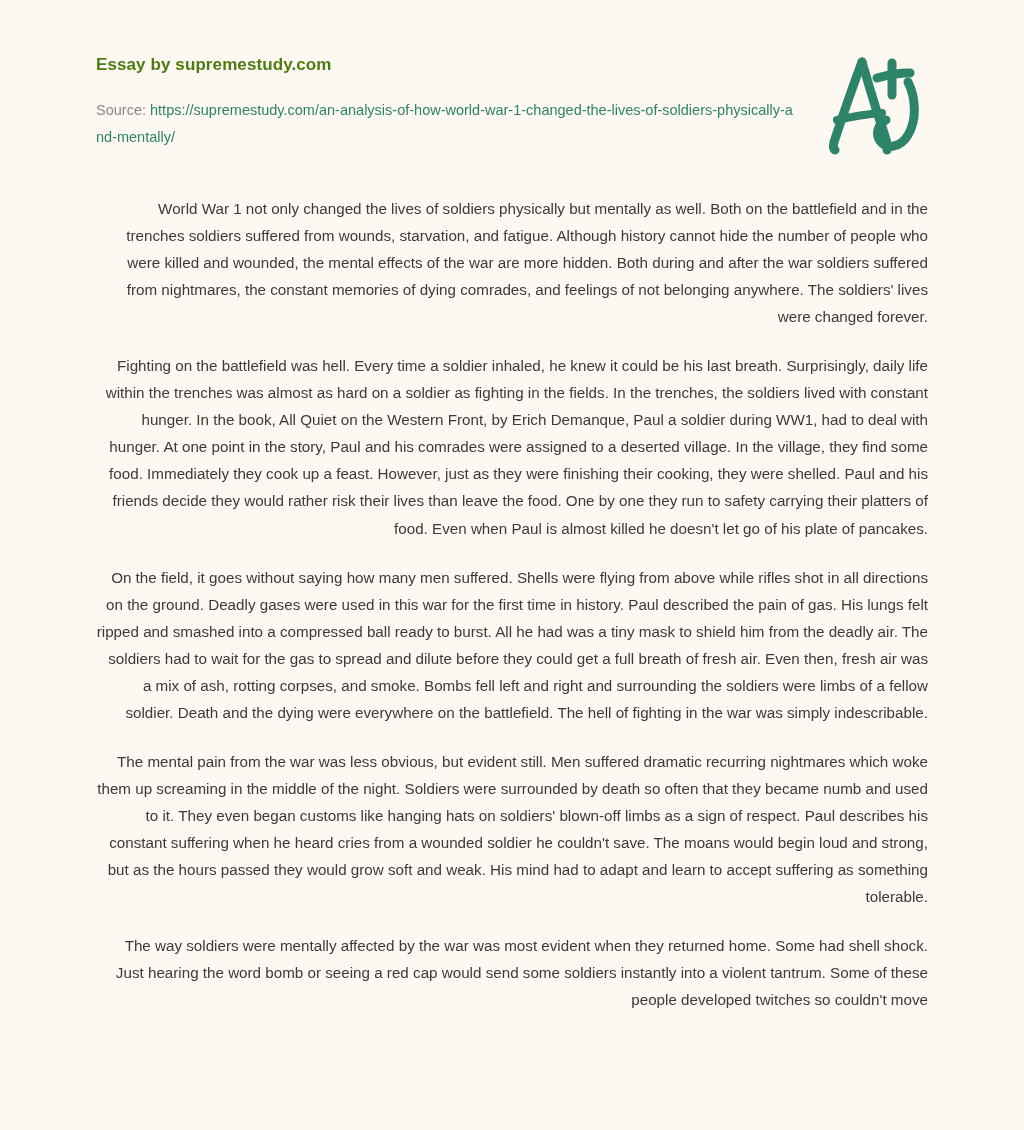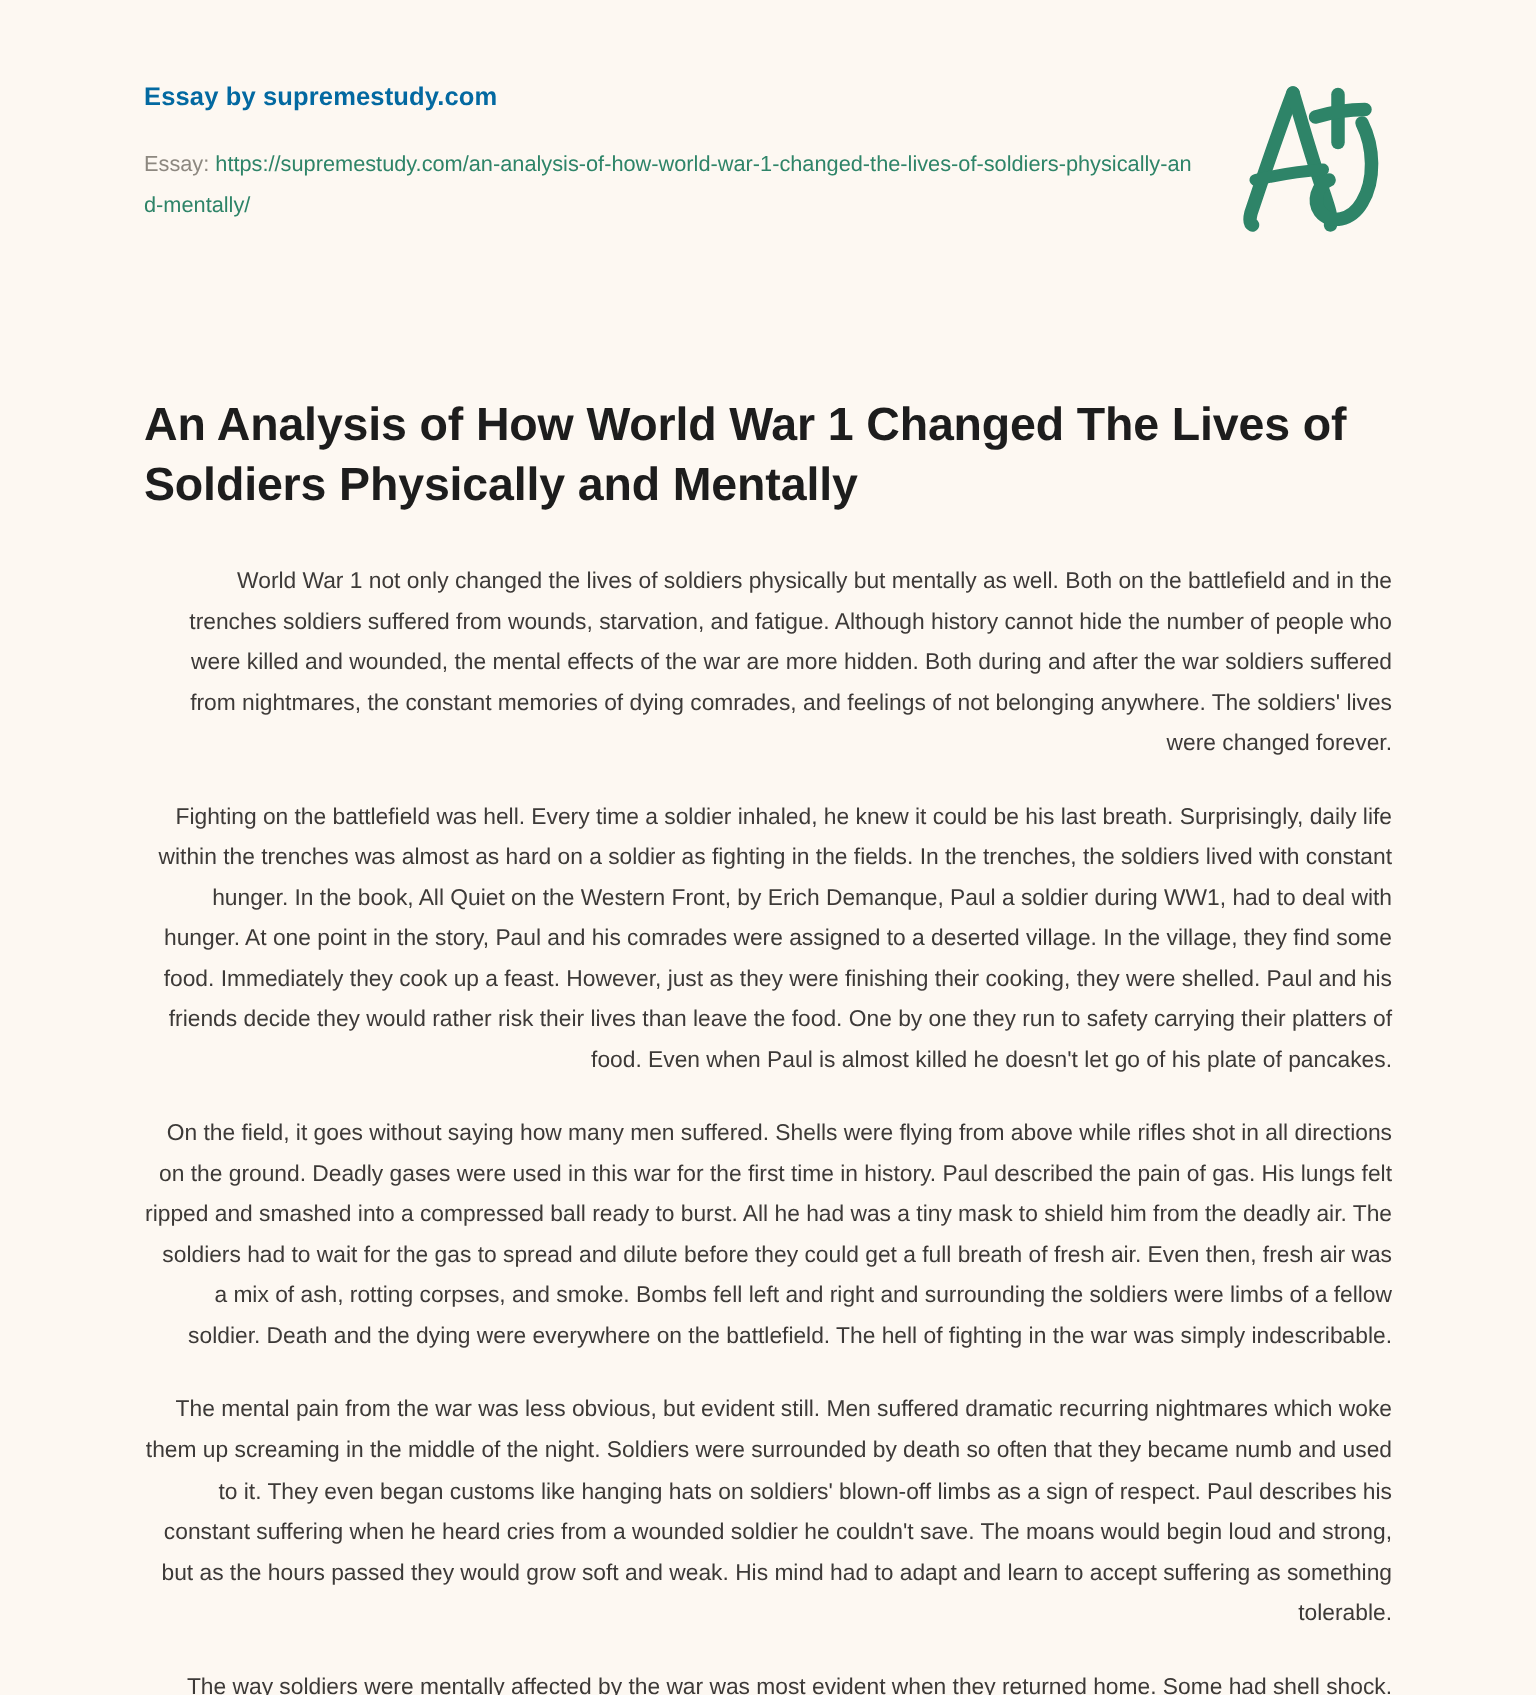--- a/index.html
+++ b/index.html
@@ -27,21 +27,21 @@
   .header {
     position: relative;
     padding: 55px 96px 0 96px;
     min-height: 165px;
     box-sizing: border-box;
   }
 
   .essay-by {
     font-size: 17px;
     font-weight: bold;
-    color: #0369a1;
+    color: #4d7c0f;
     letter-spacing: 0.1px;
     line-height: 1.2;
     margin: 0 0 22px 0;
     max-width: 700px;
   }
 
   .source-line {
     font-size: 14.5px;
     line-height: 1.85;
     color: #8d8880;
@@ -109,21 +109,21 @@
 </head>
 <body>
 
 <div class="page">
 
   <div class="header">
 
     <div class="essay-by">Essay by supremestudy.com</div>
 
     <div class="source-line">
-      <span class="source-label">Essay:</span>
+      <span class="source-label">Source:</span>
       <span class="source-url">https://supremestudy.com/an-analysis-of-how-world-war-1-changed-the-lives-of-soldiers-physically-and-mentally/</span>
     </div>
 
     <div class="logo-wrap">
       <svg viewBox="0 0 112 115" xmlns="http://www.w3.org/2000/svg">
         <g fill="none" stroke="#2e8468" stroke-linecap="round" stroke-linejoin="round">
 
           <path d="M38 12 C30 33, 20 62, 10 92 C9 96, 9 99, 11 100" stroke-width="9"></path>
 
           <path d="M38 12 C44 32, 51 57, 59 80 C62 89, 64 95, 63 100" stroke-width="9"></path>
@@ -135,21 +135,20 @@
           <path d="M53 28 C63 25, 76 23, 86 23" stroke-width="9"></path>
 
           <path d="M84 32 C92 48, 93 70, 84 85 C77 97, 63 100, 56 91 C51 84, 54 74, 62 70" stroke-width="9"></path>
         </g>
       </svg>
     </div>
   </div>
 
   <div class="content">
 
-    <h1 class="doc-title">An Analysis of How World War 1 Changed The Lives of Soldiers Physically and Mentally</h1>
 
     <div class="body-text">
       <p>World War 1 not only changed the lives of soldiers physically but mentally as well. Both on the battlefield and in the trenches soldiers suffered from wounds, starvation, and fatigue. Although history cannot hide the number of people who were killed and wounded, the mental effects of the war are more hidden. Both during and after the war soldiers suffered from nightmares, the constant memories of dying comrades, and feelings of not belonging anywhere. The soldiers' lives were changed forever.</p>
       <p>Fighting on the battlefield was hell. Every time a soldier inhaled, he knew it could be his last breath. Surprisingly, daily life within the trenches was almost as hard on a soldier as fighting in the fields. In the trenches, the soldiers lived with constant hunger. In the book, All Quiet on the Western Front, by Erich Demanque, Paul a soldier during WW1, had to deal with hunger. At one point in the story, Paul and his comrades were assigned to a deserted village. In the village, they find some food. Immediately they cook up a feast. However, just as they were finishing their cooking, they were shelled. Paul and his friends decide they would rather risk their lives than leave the food. One by one they run to safety carrying their platters of food. Even when Paul is almost killed he doesn't let go of his plate of pancakes.</p>
       <p>On the field, it goes without saying how many men suffered. Shells were flying from above while rifles shot in all directions on the ground. Deadly gases were used in this war for the first time in history. Paul described the pain of gas. His lungs felt ripped and smashed into a compressed ball ready to burst. All he had was a tiny mask to shield him from the deadly air. The soldiers had to wait for the gas to spread and dilute before they could get a full breath of fresh air. Even then, fresh air was a mix of ash, rotting corpses, and smoke. Bombs fell left and right and surrounding the soldiers were limbs of a fellow soldier. Death and the dying were everywhere on the battlefield. The hell of fighting in the war was simply indescribable.</p>
       <p>The mental pain from the war was less obvious, but evident still. Men suffered dramatic recurring nightmares which woke them up screaming in the middle of the night. Soldiers were surrounded by death so often that they became numb and used to it. They even began customs like hanging hats on soldiers' blown-off limbs as a sign of respect. Paul describes his constant suffering when he heard cries from a wounded soldier he couldn't save. The moans would begin loud and strong, but as the hours passed they would grow soft and weak. His mind had to adapt and learn to accept suffering as something tolerable.</p>
       <p>The way soldiers were mentally affected by the war was most evident when they returned home. Some had shell shock. Just hearing the word bomb or seeing a red cap would send some soldiers instantly into a violent tantrum. Some of these people developed twitches so couldn't move</p>
     </div>
 
   </div>

